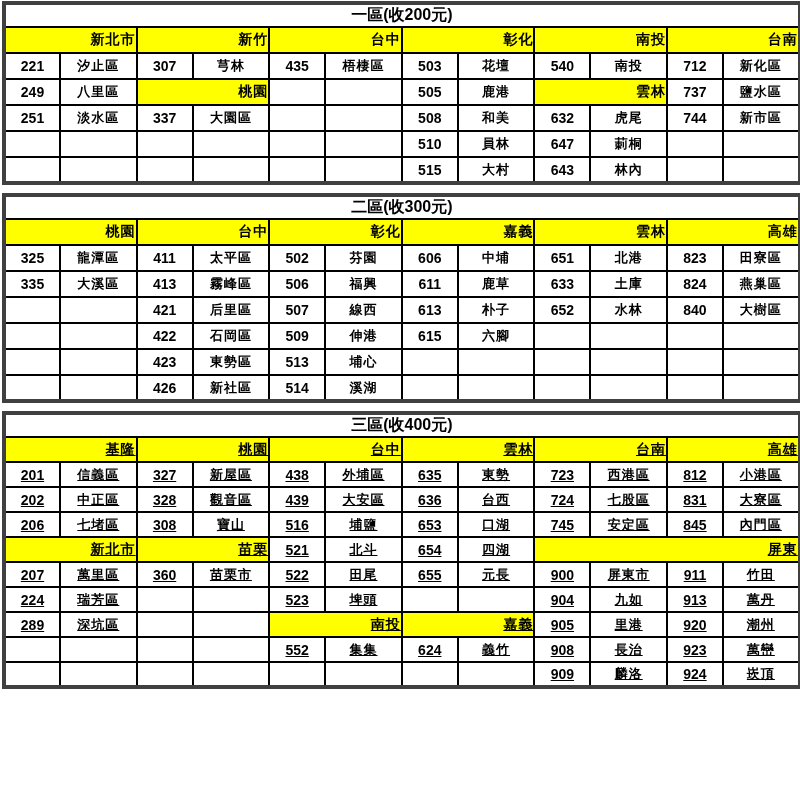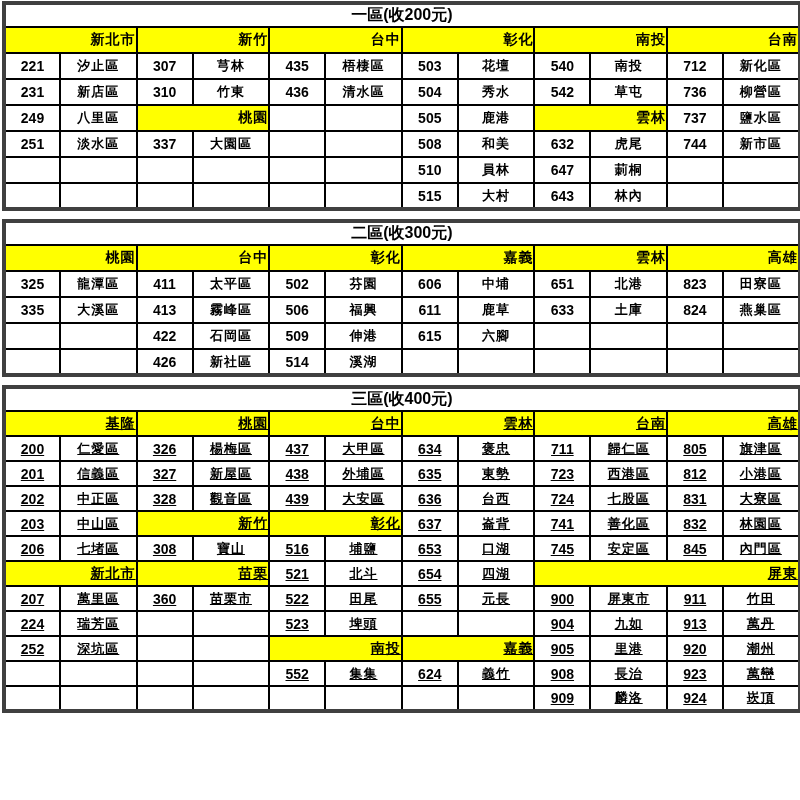--- a/index.html
+++ b/index.html
@@ -89,34 +89,20 @@
           <td class="code">435</td>
           <td>梧棲區</td>
           <td class="code">503</td>
           <td>花壇</td>
           <td class="code">540</td>
           <td>南投</td>
           <td class="code">712</td>
           <td>新化區</td>
         </tr>
         <tr>
-          <td class="code">231</td>
-          <td>新店區</td>
-          <td class="code">310</td>
-          <td>竹東</td>
-          <td class="code">436</td>
-          <td>清水區</td>
-          <td class="code">504</td>
-          <td>秀水</td>
-          <td class="code">542</td>
-          <td>草屯</td>
-          <td class="code">736</td>
-          <td>柳營區</td>
-        </tr>
-        <tr>
           <td class="code">249</td>
           <td>八里區</td>
           <td colspan="2" class="hdr">桃園</td>
           <td></td>
           <td></td>
           <td class="code">505</td>
           <td>鹿港</td>
           <td colspan="2" class="hdr">雲林</td>
           <td class="code">737</td>
           <td>鹽水區</td>
@@ -219,26 +205,54 @@
           <td class="code">611</td>
           <td>鹿草</td>
           <td class="code">633</td>
           <td>土庫</td>
           <td class="code">824</td>
           <td>燕巢區</td>
         </tr>
         <tr>
           <td></td>
           <td></td>
+          <td class="code">421</td>
+          <td>后里區</td>
+          <td class="code">507</td>
+          <td>線西</td>
+          <td class="code">613</td>
+          <td>朴子</td>
+          <td class="code">652</td>
+          <td>水林</td>
+          <td class="code">840</td>
+          <td>大樹區</td>
+        </tr>
+        <tr>
+          <td></td>
+          <td></td>
           <td class="code">422</td>
           <td>石岡區</td>
           <td class="code">509</td>
           <td>伸港</td>
           <td class="code">615</td>
           <td>六腳</td>
+          <td></td>
+          <td></td>
+          <td></td>
+          <td></td>
+        </tr>
+        <tr>
+          <td></td>
+          <td></td>
+          <td class="code">423</td>
+          <td>東勢區</td>
+          <td class="code">513</td>
+          <td>埔心</td>
+          <td></td>
+          <td></td>
           <td></td>
           <td></td>
           <td></td>
           <td></td>
         </tr>
         <tr>
           <td></td>
           <td></td>
           <td class="code">426</td>
           <td>新社區</td>
@@ -275,34 +289,20 @@
       </tr>
     </thead>
     <tbody>
         <tr>
           <td colspan="2" class="hdr">基隆</td>
           <td colspan="2" class="hdr">桃園</td>
           <td colspan="2" class="hdr">台中</td>
           <td colspan="2" class="hdr">雲林</td>
           <td colspan="2" class="hdr">台南</td>
           <td colspan="2" class="hdr">高雄</td>
-        </tr>
-        <tr>
-          <td class="code">200</td>
-          <td>仁愛區</td>
-          <td class="code">326</td>
-          <td>楊梅區</td>
-          <td class="code">437</td>
-          <td>大甲區</td>
-          <td class="code">634</td>
-          <td>褒忠</td>
-          <td class="code">711</td>
-          <td>歸仁區</td>
-          <td class="code">805</td>
-          <td>旗津區</td>
         </tr>
         <tr>
           <td class="code">201</td>
           <td>信義區</td>
           <td class="code">327</td>
           <td>新屋區</td>
           <td class="code">438</td>
           <td>外埔區</td>
           <td class="code">635</td>
           <td>東勢</td>
@@ -319,32 +319,20 @@
           <td class="code">439</td>
           <td>大安區</td>
           <td class="code">636</td>
           <td>台西</td>
           <td class="code">724</td>
           <td>七股區</td>
           <td class="code">831</td>
           <td>大寮區</td>
         </tr>
         <tr>
-          <td class="code">203</td>
-          <td>中山區</td>
-          <td colspan="2" class="hdr">新竹</td>
-          <td colspan="2" class="hdr">彰化</td>
-          <td class="code">637</td>
-          <td>崙背</td>
-          <td class="code">741</td>
-          <td>善化區</td>
-          <td class="code">832</td>
-          <td>林園區</td>
-        </tr>
-        <tr>
           <td class="code">206</td>
           <td>七堵區</td>
           <td class="code">308</td>
           <td>寶山</td>
           <td class="code">516</td>
           <td>埔鹽</td>
           <td class="code">653</td>
           <td>口湖</td>
           <td class="code">745</td>
           <td>安定區</td>
@@ -382,21 +370,21 @@
           <td class="code">523</td>
           <td>埤頭</td>
           <td></td>
           <td></td>
           <td class="code">904</td>
           <td>九如</td>
           <td class="code">913</td>
           <td>萬丹</td>
         </tr>
         <tr>
-          <td class="code">252</td>
+          <td class="code">289</td>
           <td>深坑區</td>
           <td></td>
           <td></td>
           <td colspan="2" class="hdr">南投</td>
           <td colspan="2" class="hdr">嘉義</td>
           <td class="code">905</td>
           <td>里港</td>
           <td class="code">920</td>
           <td>潮州</td>
         </tr>

